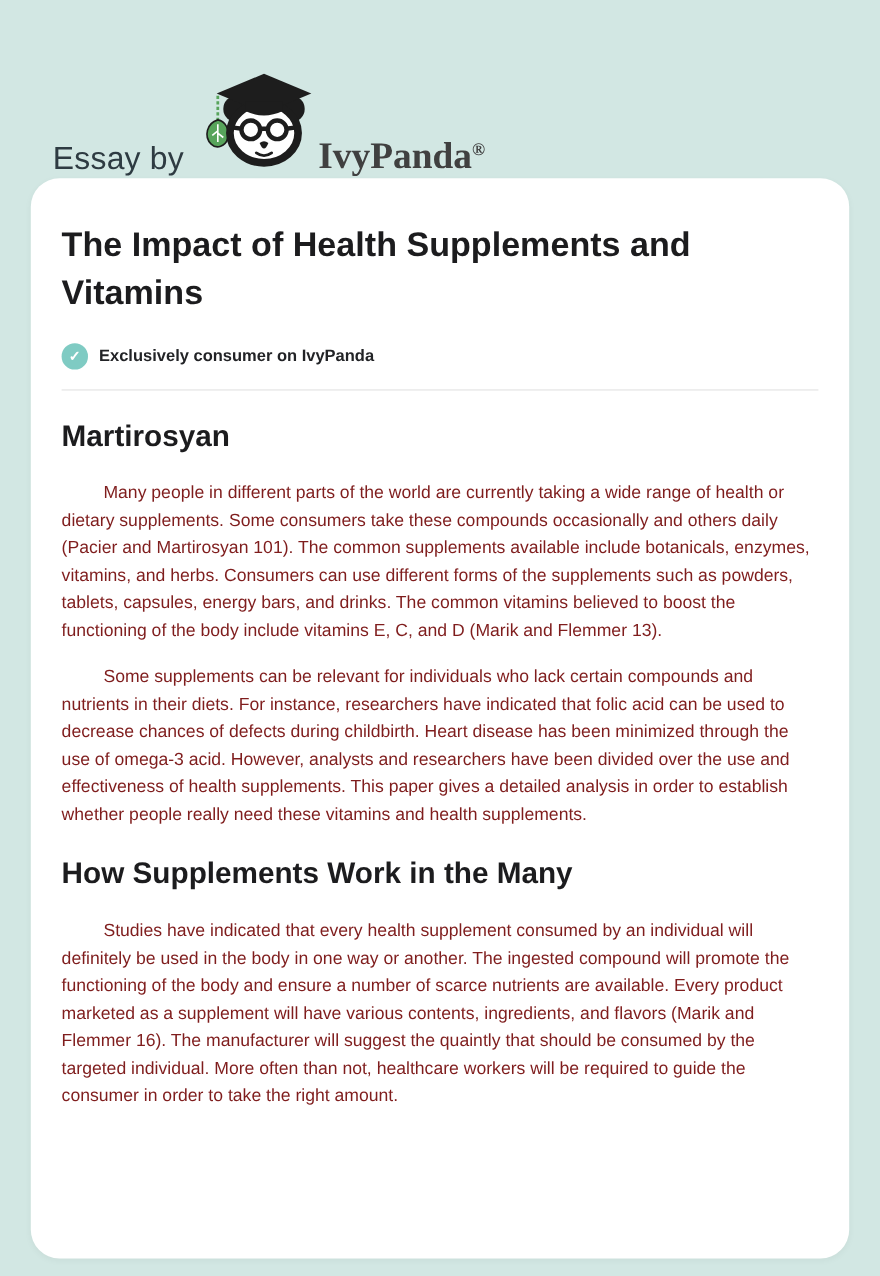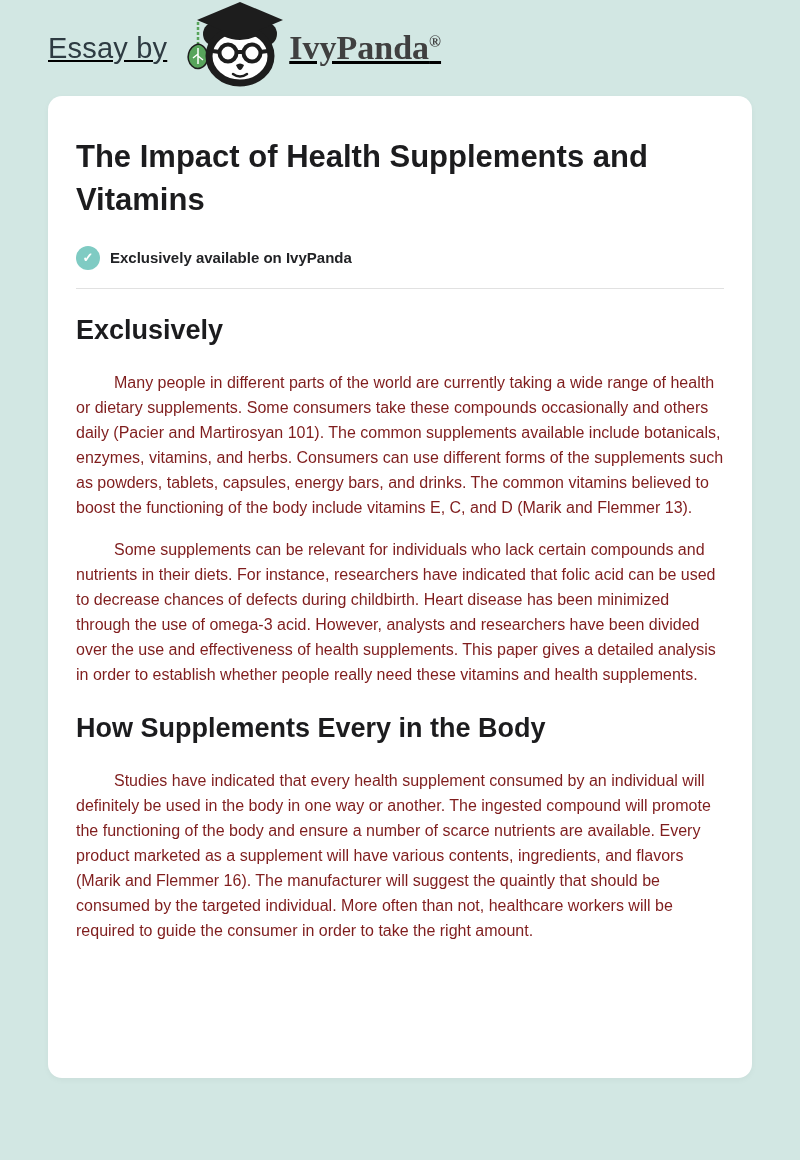--- a/index.html
+++ b/index.html
@@ -6,46 +6,45 @@
   html, body { width: 800px; }
   body {
     background: #d2e7e3;
     font-family: "Liberation Sans", sans-serif;
     width: 800px;
     height: 1160px;
     overflow: hidden;
   }
   
   .site-header {
-    height: 96px;
+    height: 162px;
     display: flex;
-    align-items: center;
+    align-items: flex-end;
     padding-left: 48px;
-    text-decoration: underline;
   }
   .essay-by {
     font-size: 29px;
     color: #2e3b42;
     letter-spacing: 0.2px;
     margin-right: 14px;
   }
   .logo-mark { width: 104px; height: 92px; flex: 0 0 auto; }
   .brand-name {
     font-family: "Liberation Serif", serif;
     font-weight: bold;
     font-size: 34px;
     color: #404040;
     margin-left: 4px;
   }
   .brand-name sup { font-size: 16px; vertical-align: super; }
   
   .card {
     background: #ffffff;
-    margin: 0 48px;
-    border-radius: 14px;
+    margin: 0 28px;
+    border-radius: 26px;
     padding: 40px 28px 60px 28px;
     min-height: 982px;
     box-shadow: 0 2px 6px rgba(0,0,0,0.04);
   }
   .essay-title {
     font-size: 31px;
     line-height: 1.38;
     font-weight: bold;
     color: #1c1c1e;
     margin-bottom: 24px;
@@ -127,24 +126,24 @@
   </span>
 
   <span class="brand-name"><span>IvyPanda</span><sup>®</sup></span>
 </header>
 
 <main class="card">
   <h1 class="essay-title">The Impact of Health Supplements and Vitamins</h1>
 
   <div class="badge-row">
     <span class="badge-check">✓</span>
-    <span class="badge-label">Exclusively available on IvyPanda</span>
+    <span class="badge-label">Exclusively consumer on IvyPanda</span>
   </div>
 
   <hr class="divider">
 
-  <h2 class="section-heading">Exclusively</h2>
+  <h2 class="section-heading">Martirosyan</h2>
   <p class="body-para">Many people in different parts of the world are currently taking a wide range of health or dietary supplements. Some consumers take these compounds occasionally and others daily (Pacier and Martirosyan 101). The common supplements available include botanicals, enzymes, vitamins, and herbs. Consumers can use different forms of the supplements such as powders, tablets, capsules, energy bars, and drinks. The common vitamins believed to boost the functioning of the body include vitamins E, C, and D (Marik and Flemmer 13).</p>
   <p class="body-para">Some supplements can be relevant for individuals who lack certain compounds and nutrients in their diets. For instance, researchers have indicated that folic acid can be used to decrease chances of defects during childbirth. Heart disease has been minimized through the use of omega-3 acid. However, analysts and researchers have been divided over the use and effectiveness of health supplements. This paper gives a detailed analysis in order to establish whether people really need these vitamins and health supplements.</p>
 
-  <h2 class="section-heading">How Supplements Every in the Body</h2>
+  <h2 class="section-heading">How Supplements Work in the Many</h2>
   <p class="body-para">Studies have indicated that every health supplement consumed by an individual will definitely be used in the body in one way or another. The ingested compound will promote the functioning of the body and ensure a number of scarce nutrients are available. Every product marketed as a supplement will have various contents, ingredients, and flavors (Marik and Flemmer 16). The manufacturer will suggest the quaintly that should be consumed by the targeted individual. More often than not, healthcare workers will be required to guide the consumer in order to take the right amount.</p>
 </main>
 
 </body></html>

